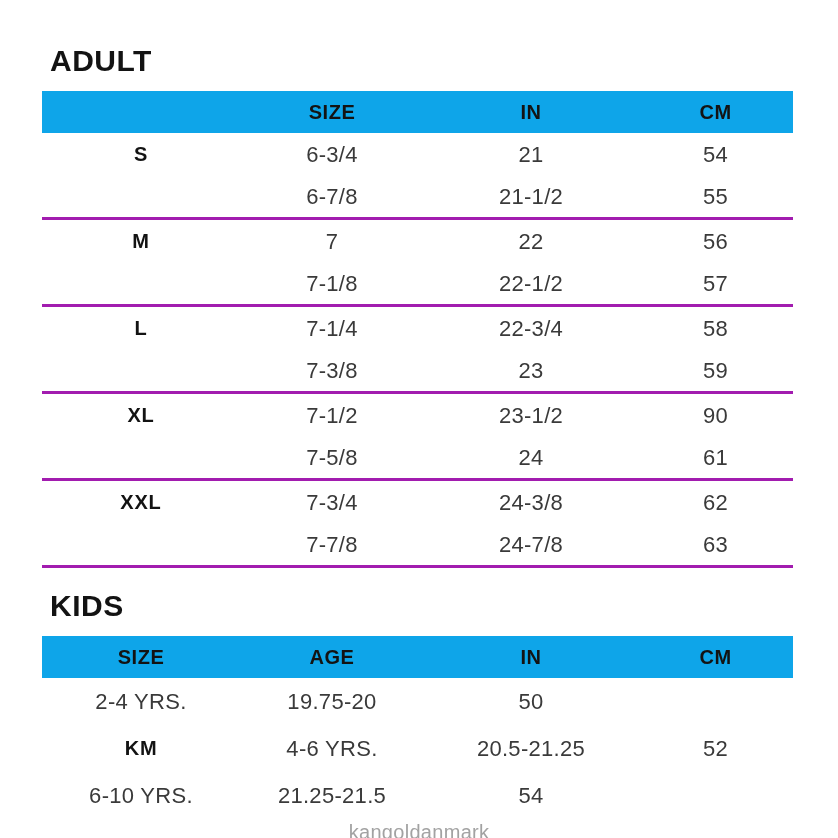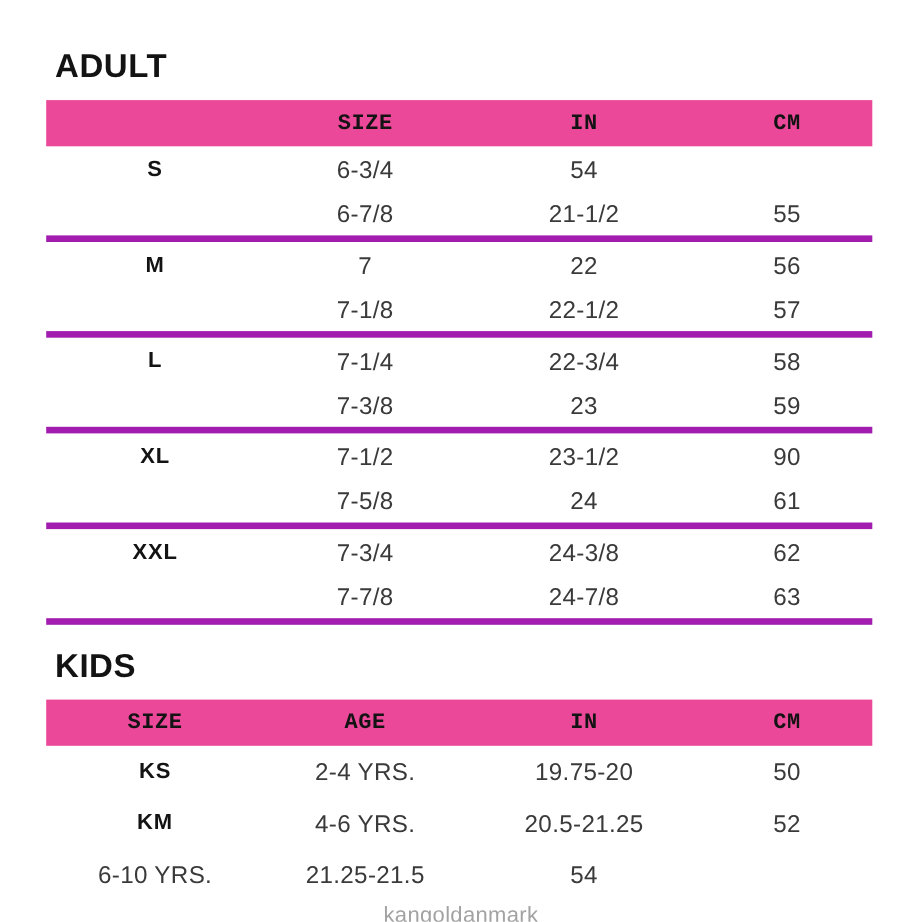--- a/index.html
+++ b/index.html
@@ -19,22 +19,21 @@
     color: #131313;
   }
 
   .size-table { width: 751px; margin: 15px 0 0 42px; }
 
   .thead {
     display: grid;
     grid-template-columns: 198px 184px 214px 155px;
     height: 42px;
     align-items: center;
-    background: #ec4899;
-    font-family: Liberation Mono, monospace;
+    background: #0ea5e9;
   }
   .th {
     text-align: center;
     font-weight: 800;
     font-size: 20px;
     letter-spacing: 0.5px;
     color: #131313;
   }
 
   .row {
@@ -51,21 +50,21 @@
     font-size: 22px;
     letter-spacing: 0.3px;
     color: #3a3a3a;
   }
   .cell.label {
     font-weight: 800;
     font-size: 20px;
     letter-spacing: 0.8px;
     color: #131313;
   }
-  .row.group-end { border-bottom: 6px solid #a21caf; }
+  .row.group-end { border-bottom: 3px solid #a21caf; }
 
   .kids-title { margin-top: 22px; }
 
   .watermark {
     margin-top: 2px;
     text-align: center;
     font-size: 20px;
     font-weight: 400;
     letter-spacing: 0.3px;
     color: #a2a2a2;
@@ -82,20 +81,21 @@
     <div class="thead">
       <div class="th"></div>
       <div class="th">SIZE</div>
       <div class="th">IN</div>
       <div class="th">CM</div>
     </div>
 
     <div class="row">
       <div class="cell label">S</div>
       <div class="cell">6-3/4</div>
+      <div class="cell">21</div>
       <div class="cell">54</div>
     </div>
     <div class="row group-end">
       <div class="cell label"></div>
       <div class="cell">6-7/8</div>
       <div class="cell">21-1/2</div>
       <div class="cell">55</div>
     </div>
 
     <div class="row">
@@ -155,21 +155,20 @@
 
   <div class="size-table kids-table">
     <div class="thead">
       <div class="th">SIZE</div>
       <div class="th">AGE</div>
       <div class="th">IN</div>
       <div class="th">CM</div>
     </div>
 
     <div class="row">
-      <div class="cell label">KS</div>
       <div class="cell">2-4 YRS.</div>
       <div class="cell">19.75-20</div>
       <div class="cell">50</div>
     </div>
     <div class="row">
       <div class="cell label">KM</div>
       <div class="cell">4-6 YRS.</div>
       <div class="cell">20.5-21.25</div>
       <div class="cell">52</div>
     </div>

